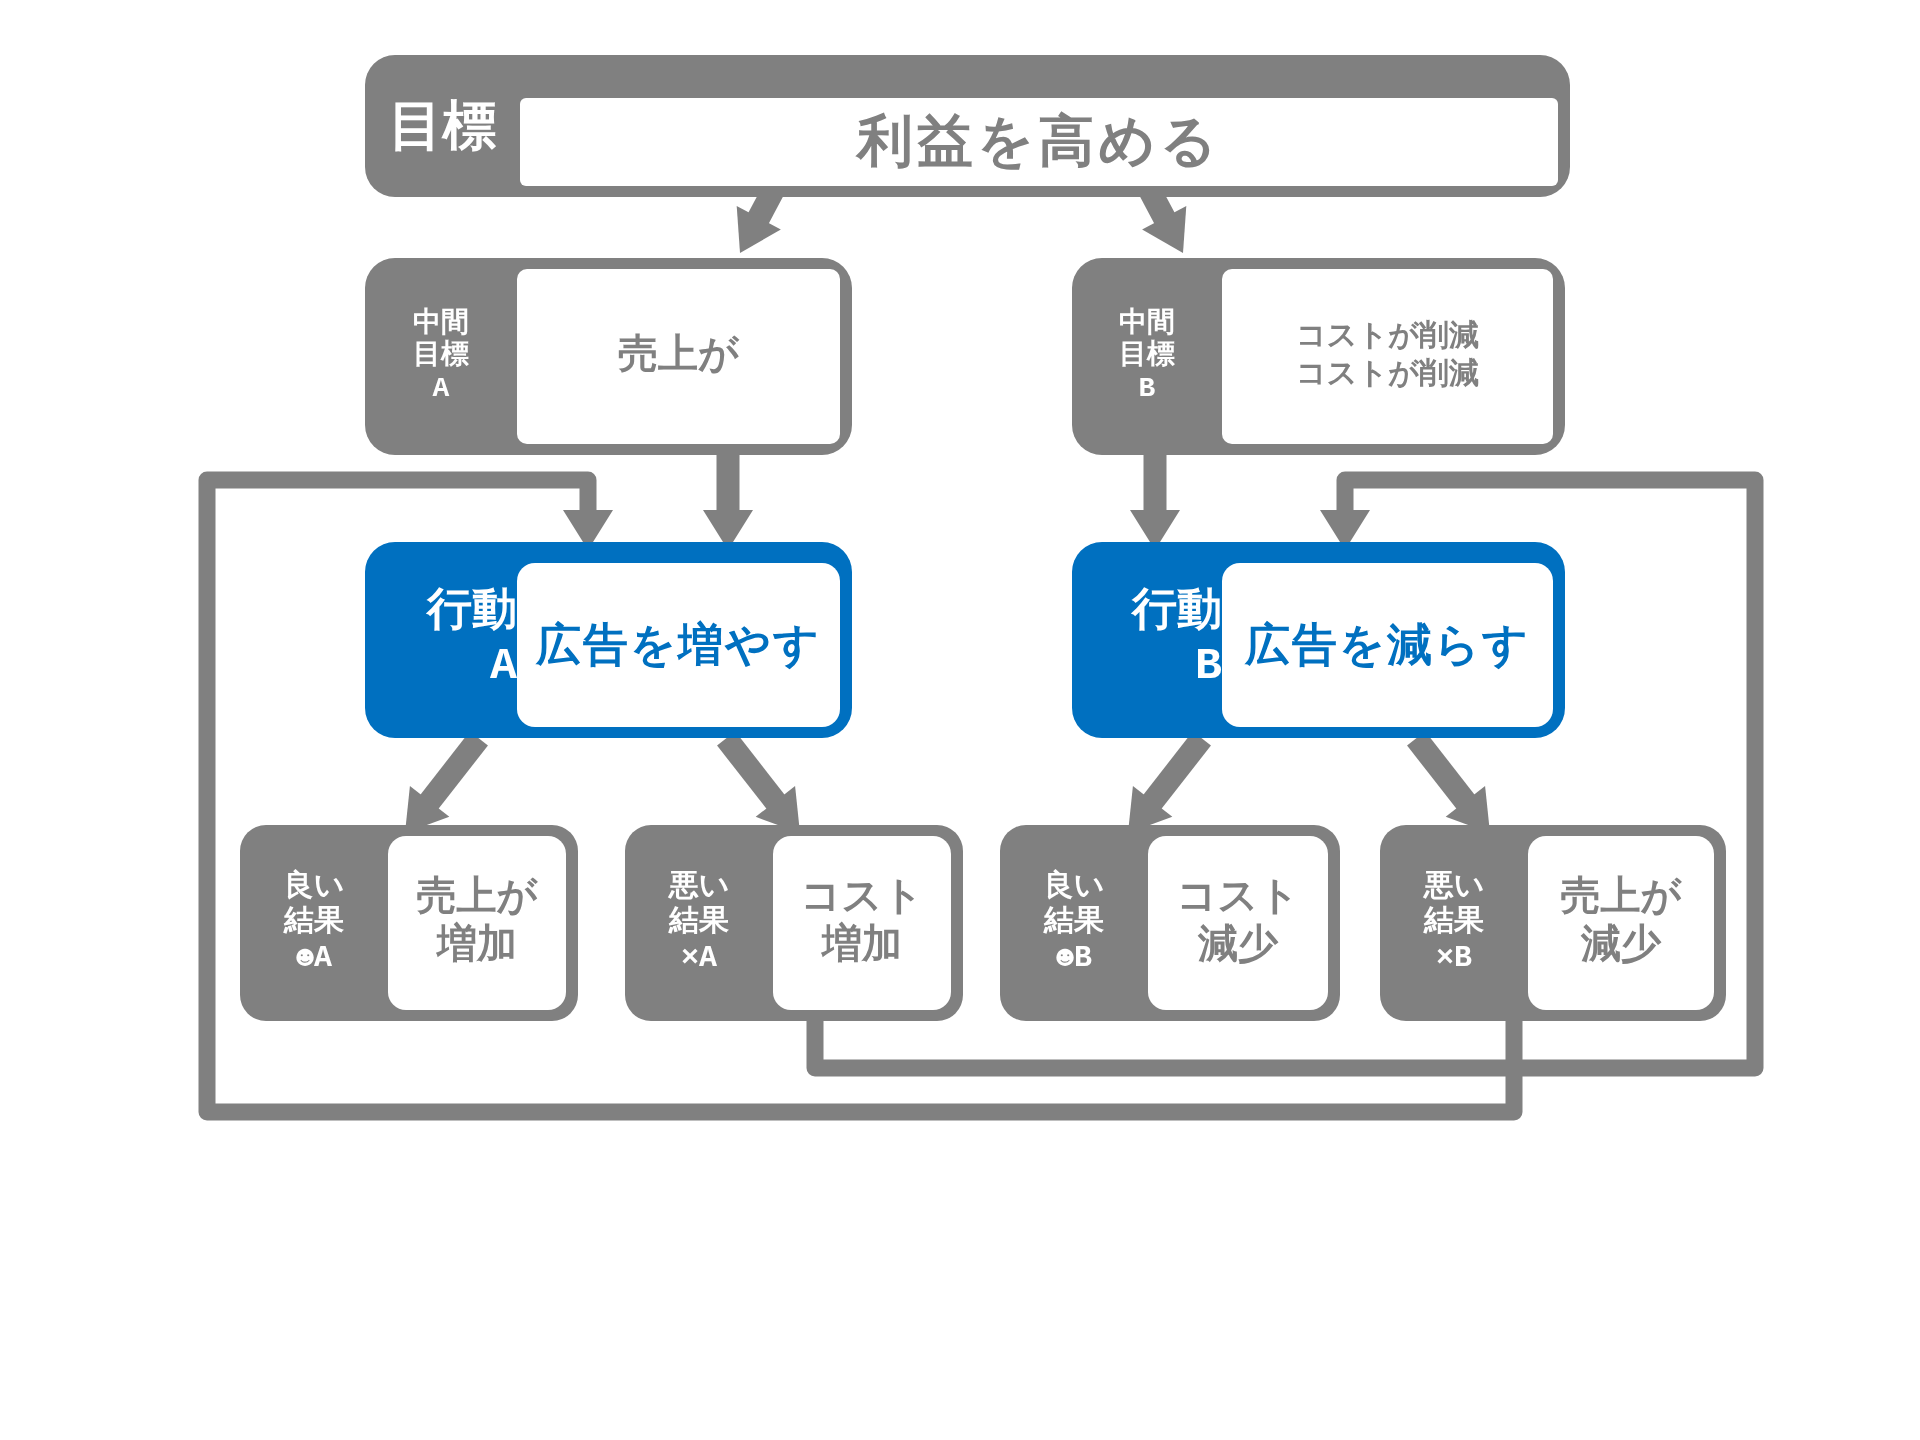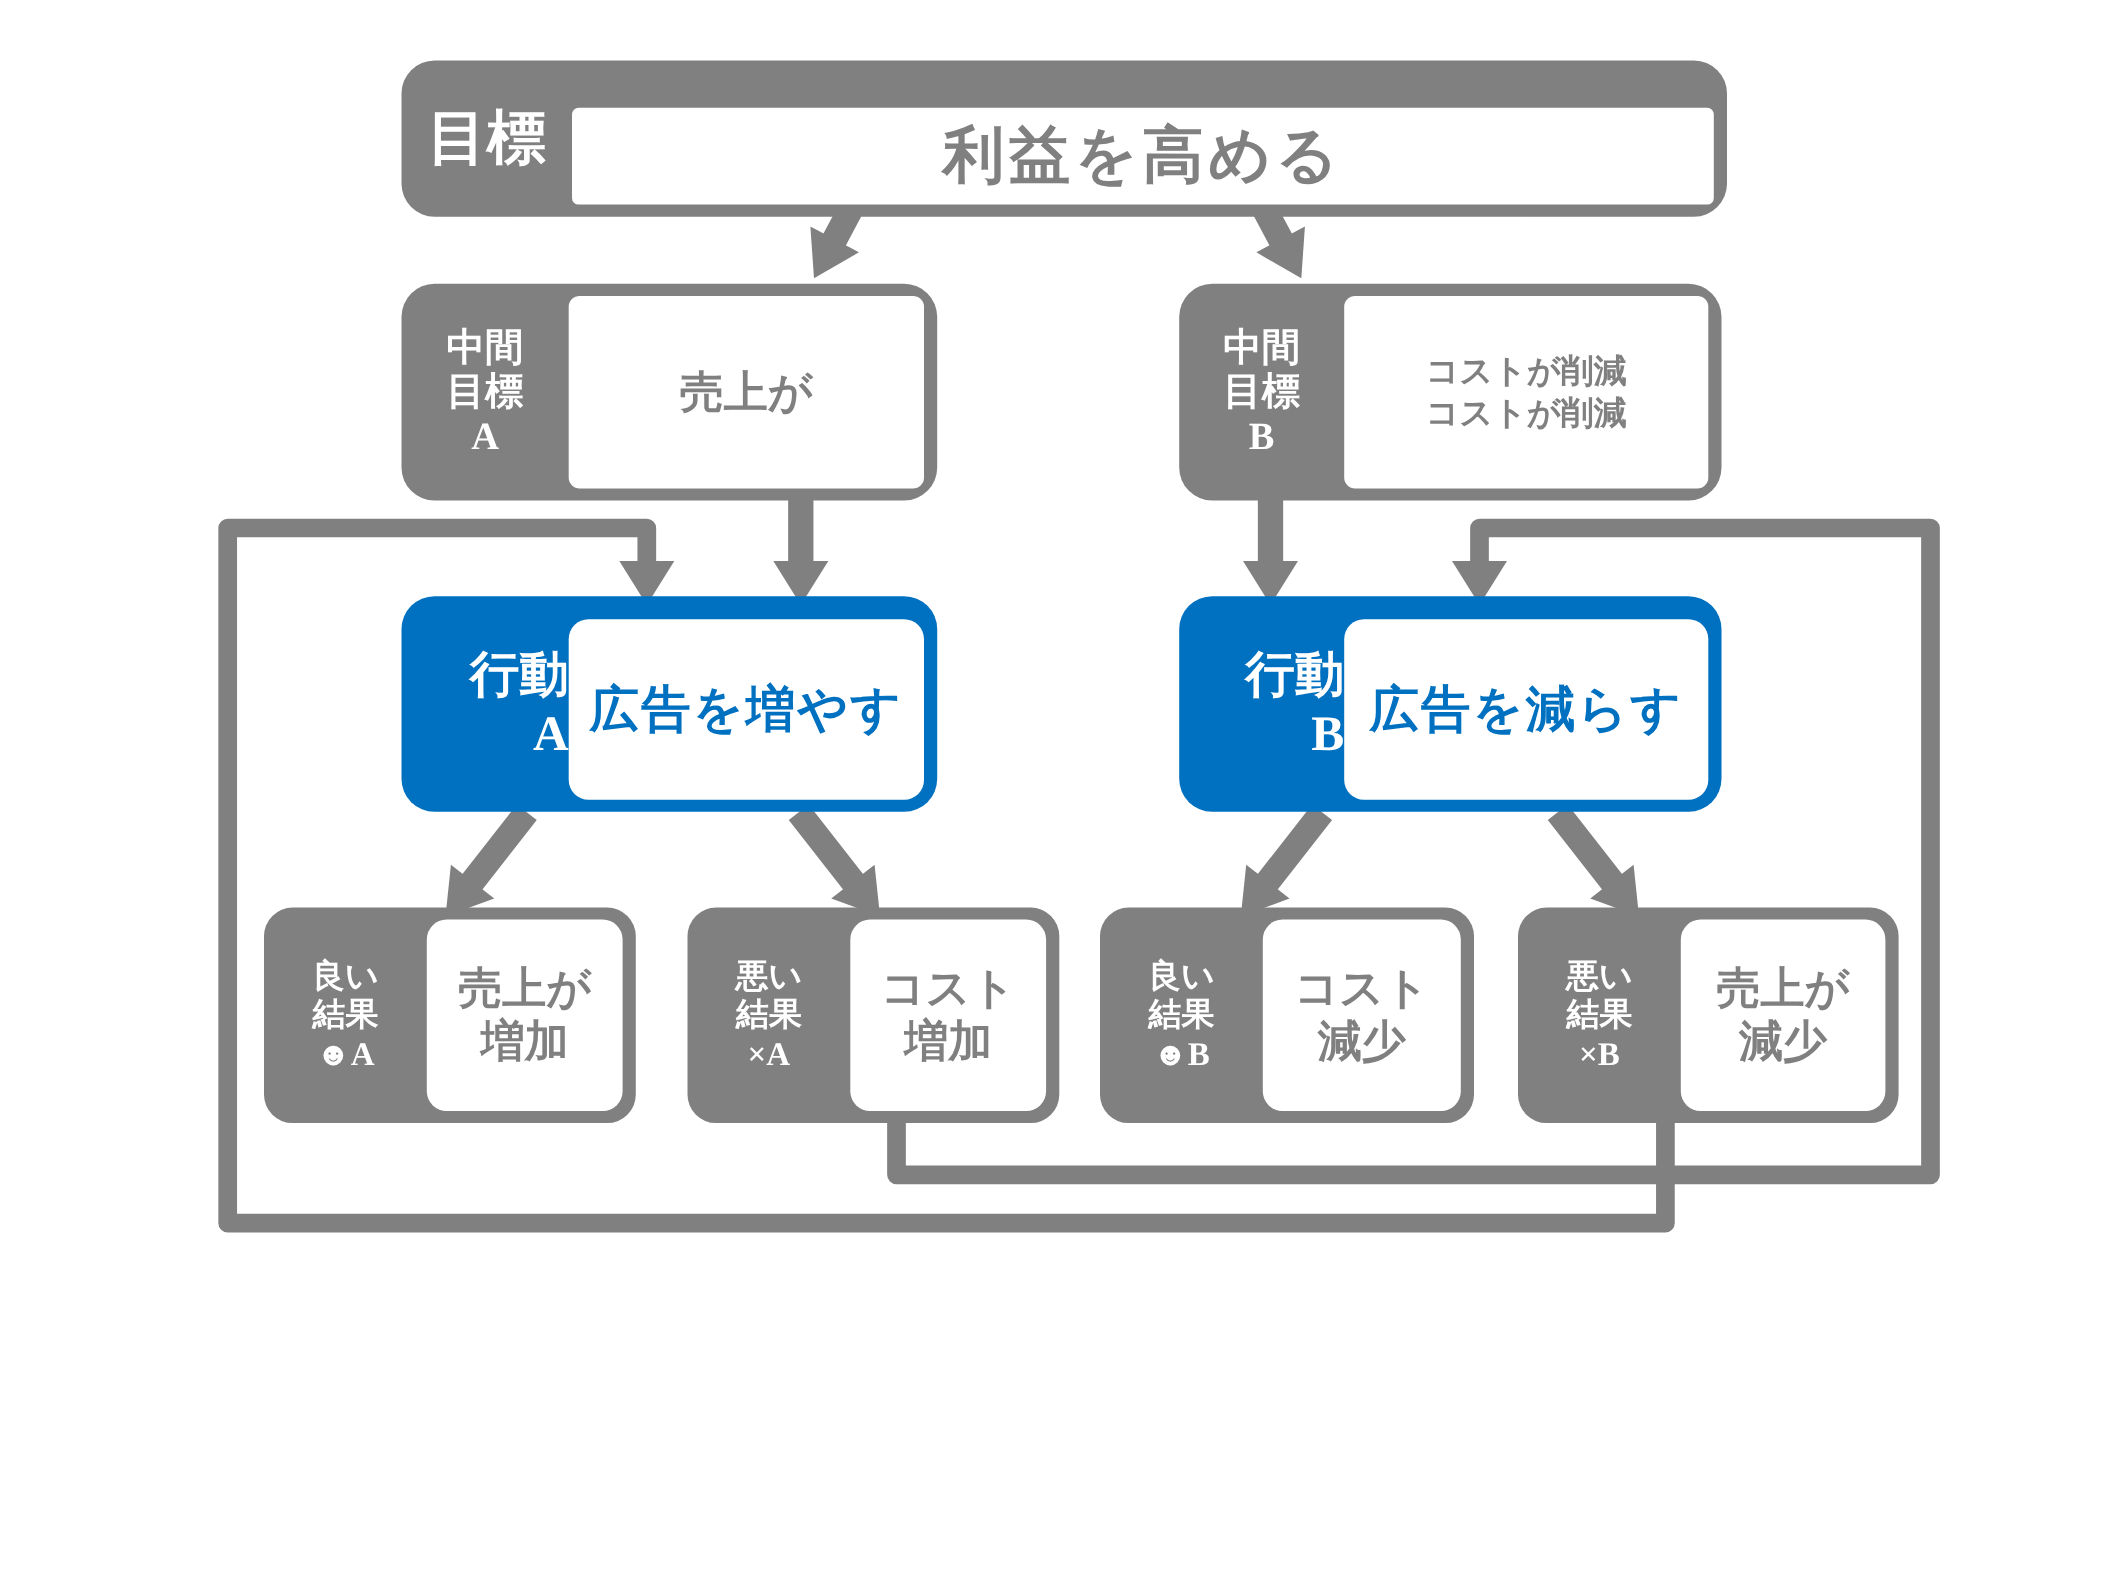--- a/index.html
+++ b/index.html
@@ -1,18 +1,18 @@
 <!DOCTYPE html>
 <html><head>
 <meta charset="utf-8">
 <style>
   html,body{margin:0;padding:0;background:#ffffff;}
   #canvas{
     position:relative;width:1920px;height:1440px;background:#ffffff;overflow:hidden;
-    font-family:Liberation Serif, serif;font-weight:bold;border-radius:26px;
+    font-family:Liberation Mono, monospace;font-weight:bold;border-radius:26px;
   }
   #connectors{position:absolute;left:0;top:0;z-index:0;}
   .box{position:absolute;border-radius:30px;z-index:1;}
   .gray{background:#808080;}
   .blue{background:#0070C0;}
   .tag{
     position:absolute;left:0;top:0;bottom:0;
     display:flex;flex-direction:column;justify-content:center;align-items:center;
     color:#ffffff;text-align:center;
   }
@@ -20,21 +20,21 @@
     position:absolute;top:11px;bottom:11px;right:12px;background:#ffffff;
     display:flex;flex-direction:column;justify-content:center;align-items:center;
     text-align:center;
   }
   .gray .content{color:#808080;}
   .blue .content{color:#0070C0;}
   .ln{display:block;}
   
   .goal .tag{font-size:54px;}
   .goal .content{font-size:56px;letter-spacing:4px;border-radius:6px;margin-top:32px;}
-  .mid .tag{font-size:35px;line-height:1.16;}
+  .mid .tag{font-size:28px;line-height:1.16;}
   .mid .content{font-size:40px;line-height:1.25;border-radius:10px;}
   .act .tag{font-size:45px;line-height:1.2;align-items:flex-end;}
   .act .content{font-size:45px;letter-spacing:2px;border-radius:18px;margin-top:10px;}
   .res{border-radius:26px;}
   .res .tag{font-size:30px;line-height:1.18;}
   .res .content{font-size:40px;line-height:1.2;border-radius:18px;}
 </style>
 </head>
 <body>
 

